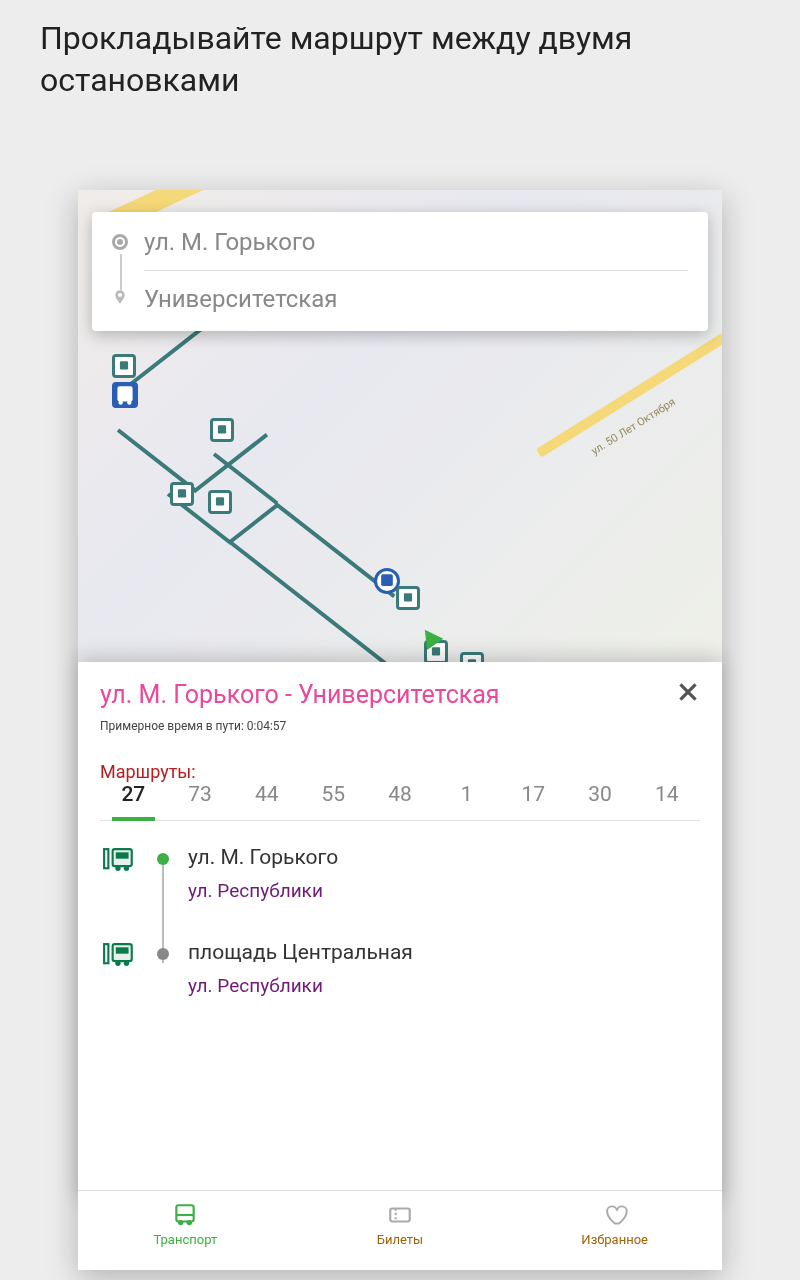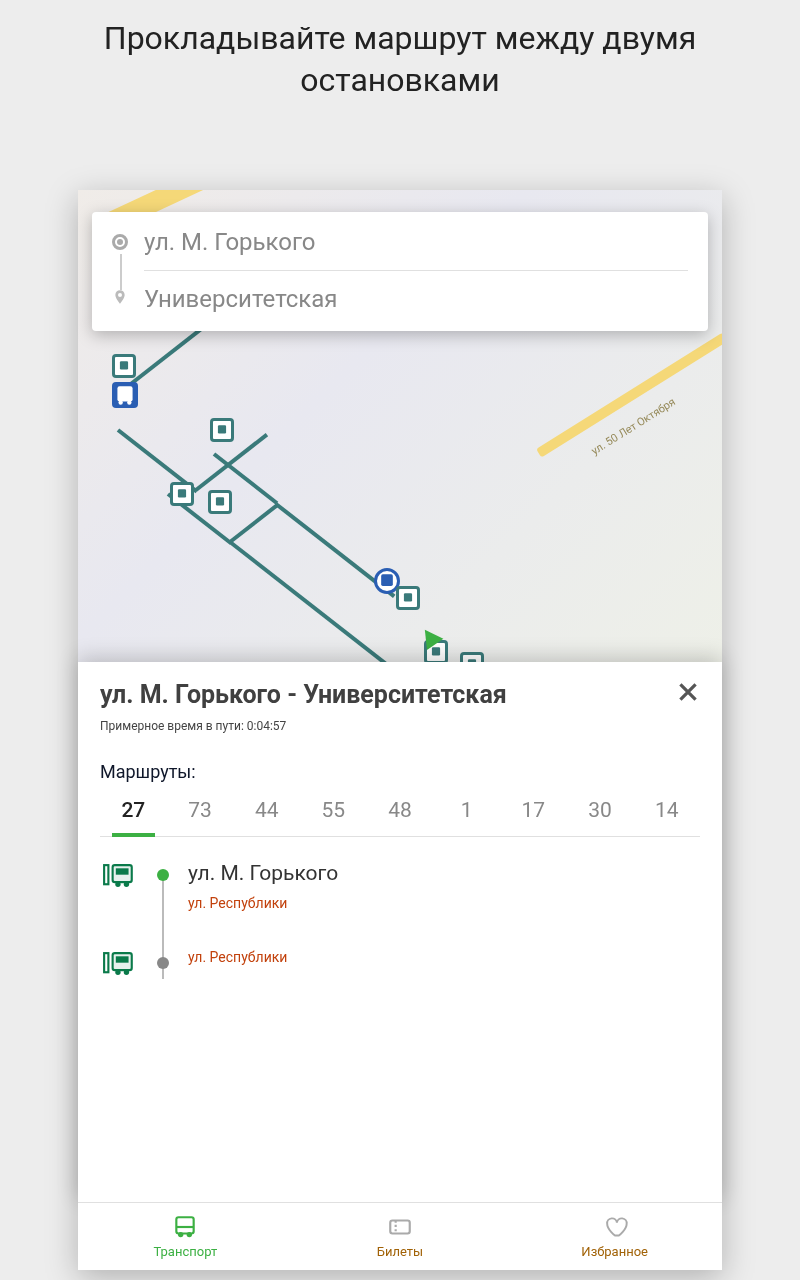--- a/index.html
+++ b/index.html
@@ -1,17 +1,17 @@
 <!DOCTYPE html>
 <html><head>
 <meta charset="utf-8">
 <style>
 *{margin:0;padding:0;box-sizing:border-box;font-family:-apple-system,BlinkMacSystemFont,"Segoe UI",Roboto,Arial,sans-serif}
 body{width:800px;height:1280px;background:#ededed;overflow:hidden}
-.header-text{text-align:center;font-size:32px;color:#222;padding:18px 40px 0;line-height:1.3;font-weight:400}
+.header-text{font-size:32px;color:#222;padding:18px 40px 0;line-height:1.3;font-weight:400}
 .phone-frame{position:absolute;left:78px;top:190px;width:644px;height:1080px;box-shadow:0 8px 30px rgba(0,0,0,0.25);background:#fff}
 .map-area{position:absolute;top:0;left:0;right:0;height:480px;background:#eef0f5;overflow:hidden}
 .map-bg{position:absolute;inset:0;background:linear-gradient(135deg,#f0ece8 0%,#e8e8f0 40%,#eef0e8 100%)}
 .road-yellow{position:absolute;background:#f5d878;border-radius:3px}
 .road-line{position:absolute;background:#3a7a7a;height:4px;transform-origin:left center}
 .bus-stop{position:absolute;width:24px;height:24px;background:#fff;border:3px solid #3a7a7a;border-radius:4px;display:flex;align-items:center;justify-content:center}
 .bus-stop svg{width:14px;height:14px}
 .bus-stop-active{position:absolute;width:26px;height:26px;background:#fff;border:3px solid #2a5eb3;border-radius:50%;display:flex;align-items:center;justify-content:center}
 .bus-stop-start{position:absolute;width:26px;height:26px;background:#2a5eb3;border-radius:4px;display:flex;align-items:center;justify-content:center}
 .nav-arrow{position:absolute;width:0;height:0;border-left:10px solid transparent;border-right:10px solid transparent;border-bottom:18px solid #3cb043}
@@ -19,43 +19,43 @@
 .search-card{position:absolute;top:22px;left:14px;right:14px;background:#fff;border-radius:4px;box-shadow:0 4px 16px rgba(0,0,0,0.25);padding:16px 20px 18px}
 .search-row{display:flex;align-items:center;gap:16px}
 .search-divider{border:none;border-top:1px solid #e0e0e0;margin:14px 0 14px 32px}
 .origin-icon{width:16px;height:16px;border:3px solid #aaa;border-radius:50%;flex-shrink:0}
 .origin-icon::after{content:"";display:block;width:6px;height:6px;background:#aaa;border-radius:50%;margin:2px}
 .dest-icon{width:16px;height:20px;flex-shrink:0}
 .search-text{font-size:24px;color:#888}
 .connector-line{position:absolute;left:28px;top:42px;width:2px;height:36px;background:#ccc}
 .route-panel{position:absolute;top:472px;left:0;right:0;bottom:68px;background:#fff;box-shadow:0 -4px 20px rgba(0,0,0,0.2);display:flex;flex-direction:column}
 .panel-header{padding:18px 22px 10px;position:relative}
-.panel-title{font-size:25px;font-weight:700;color:#404040;padding-right:40px}
+.panel-title{font-size:25px;font-weight:400;color:#ec4899;padding-right:40px}
 .close-btn{position:absolute;right:18px;top:14px;width:32px;height:32px;display:flex;align-items:center;justify-content:center;cursor:pointer}
 .close-btn svg{width:26px;height:26px}
 .panel-subtitle{font-size:12px;color:#444;margin-top:10px}
 .routes-section{padding:18px 22px 0}
-.routes-label{font-size:18px;color:#0f172a;margin-bottom:16px}
+.routes-label{font-size:18px;color:#b91c1c;margin-bottom:0}
 .route-tabs{display:flex;gap:0;border-bottom:1px solid #e0e0e0}
 .route-tab{flex:1;text-align:center;font-size:21px;color:#888;padding:0 0 14px;cursor:pointer;position:relative}
 .route-tab.active{color:#222;font-weight:500}
 .route-tab.active::after{content:"";position:absolute;bottom:-1px;left:12px;right:12px;height:4px;background:#3cb043}
 .stops-list{padding:24px 22px 0;flex:1;overflow:hidden}
 .stop-row{display:flex;align-items:flex-start;gap:18px;position:relative;padding-bottom:38px}
 .stop-icon-col{width:38px;display:flex;justify-content:center;flex-shrink:0}
 .stop-bus-icon{width:34px;height:30px;display:flex;align-items:center;justify-content:center}
 .stop-dot-col{width:14px;display:flex;justify-content:center;flex-shrink:0;padding-top:8px;position:relative}
 .stop-dot{width:12px;height:12px;border-radius:50%;z-index:2}
 .stop-dot.green{background:#3cb043}
 .stop-dot.grey{background:#888}
 .stop-line{position:absolute;top:18px;width:2px;background:#bbb;height:100px;left:6px}
 .stop-text{flex:1}
 .stop-name{font-size:21px;color:#333;margin-bottom:10px}
-.stop-sub{font-size:14px;color:#c2410c}
-.bottom-nav{position:absolute;bottom:0;left:0;right:0;height:68px;background:#fff;border-top:1px solid #e0e0e0;display:flex}
+.stop-sub{font-size:19px;color:#701a75}
+.bottom-nav{position:absolute;bottom:12px;left:0;right:0;height:68px;background:#fff;border-top:1px solid #e0e0e0;display:flex}
 .nav-item{flex:1;display:flex;flex-direction:column;align-items:center;justify-content:center;gap:4px;cursor:pointer}
 .nav-icon{width:26px;height:26px;display:flex;align-items:center;justify-content:center}
 .nav-label{font-size:13px;color:#a16207}
 .nav-item.active .nav-label{color:#3cb043}
 </style>
 </head>
 <body>
 
 <div class="header-text">Прокладывайте маршрут между двумя остановками</div>
 
@@ -198,20 +198,21 @@
                 <circle cx="15" cy="20" r="2.5" fill="#0a7a4a"></circle>
                 <circle cx="23" cy="20" r="2.5" fill="#0a7a4a"></circle>
               </svg>
       </div>
     </div>
     <div class="stop-dot-col">
       <div class="stop-dot grey"></div>
 
     </div>
     <div class="stop-text">
+      <div class="stop-name">площадь Центральная</div>
       <div class="stop-sub">ул. Республики</div>
     </div>
         </div>
       </div>
   </div>
 
   <div class="bottom-nav" id="bottom-nav">
       <div class="nav-item active">
         <div class="nav-icon">
           <svg viewBox="0 0 24 24" fill="none" stroke="#3cb043" stroke-width="2">

